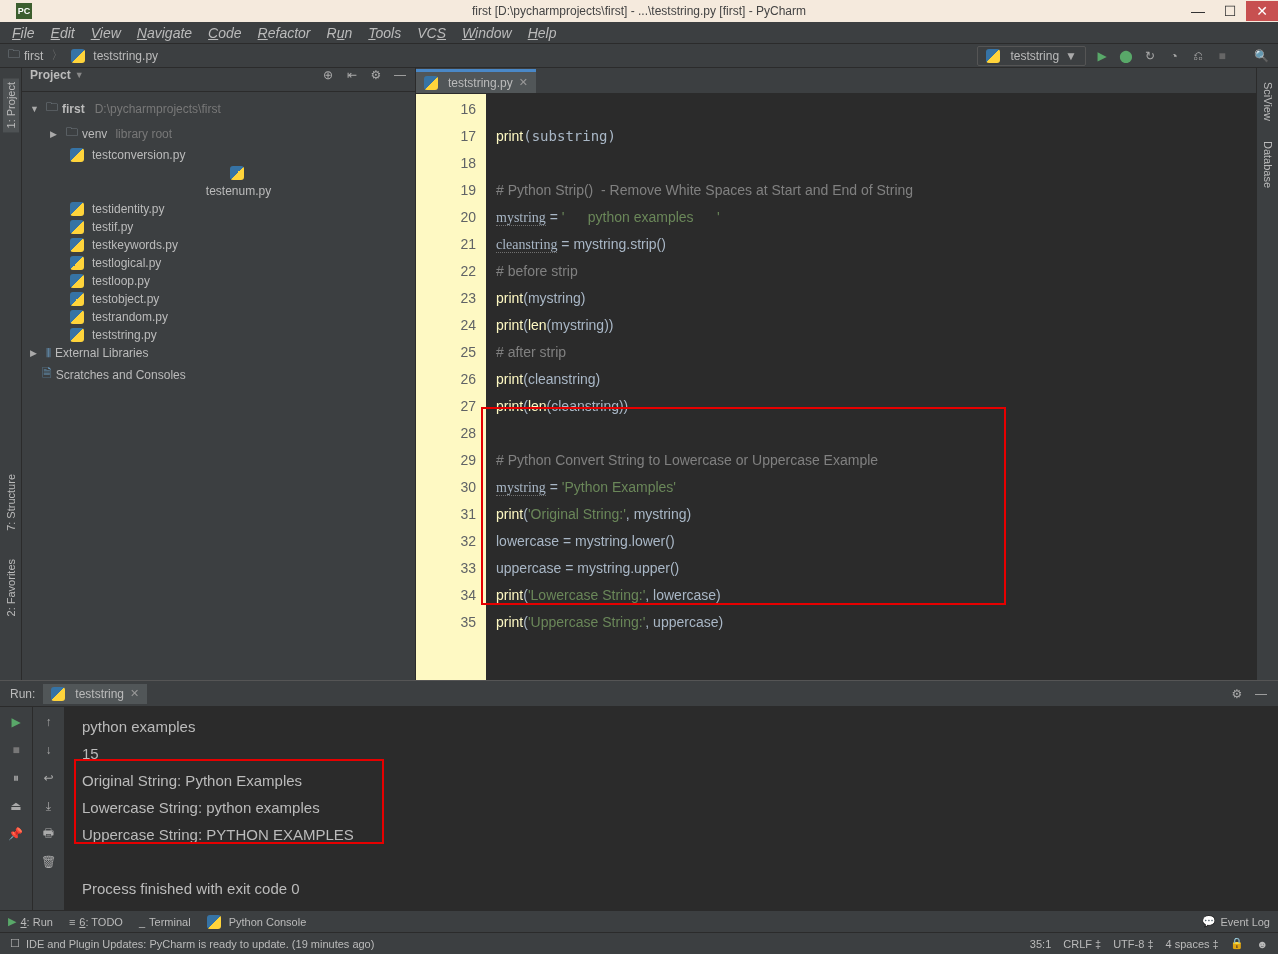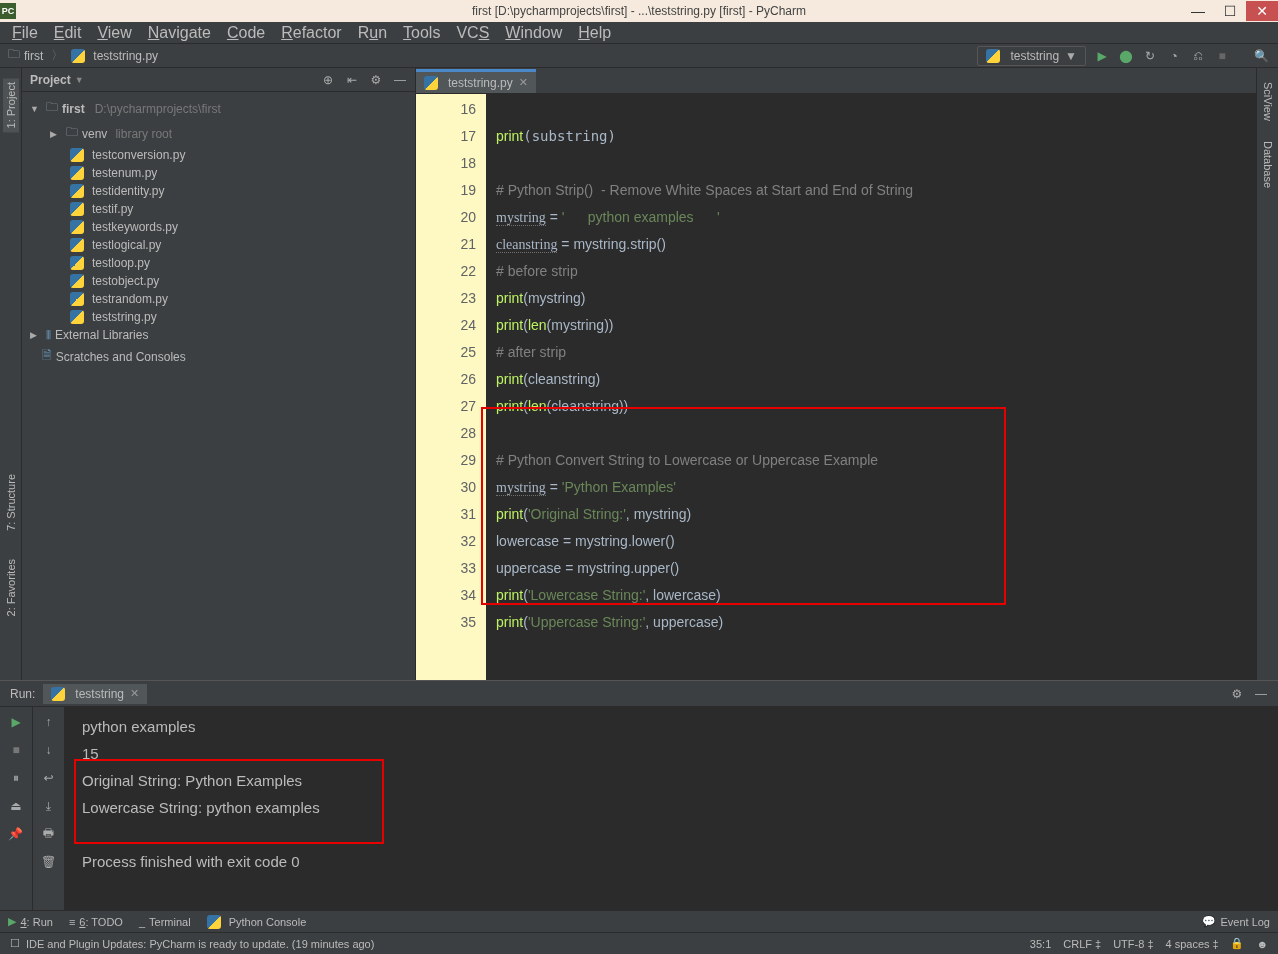--- a/index.html
+++ b/index.html
@@ -1,56 +1,56 @@
 <!DOCTYPE html>
 <html><head>
 <meta charset="utf-8">
 <style>
 * { margin: 0; padding: 0; box-sizing: border-box; font-family: "Segoe UI", Arial, sans-serif; }
 body { width: 1278px; height: 954px; background: #2b2b2b; color: #bbbbbb; font-size: 12px; overflow: hidden; }
 .window { width: 100%; height: 100%; display: flex; flex-direction: column; }
 .titlebar { height: 22px; background: #f5eadd; color: #333; display: flex; align-items: center; position: relative; }
-.titlebar-icon { width: 16px; height: 16px; background: #3c5e2e; color: #fff; font-size: 9px; display: flex; align-items: center; justify-content: center; margin-left: 0; font-weight: bold; }
+.titlebar-icon { width: 16px; height: 16px; background: #3c5e2e; color: #fff; font-size: 9px; display: flex; align-items: center; justify-content: center; margin-left: 16px; font-weight: bold; }
 .titlebar-title { position: absolute; left: 50%; transform: translateX(-50%); font-size: 12px; color: #444; }
 .titlebar-controls { position: absolute; right: 0; display: flex; }
 .tb-btn { width: 32px; height: 20px; display: flex; align-items: center; justify-content: center; font-size: 14px; color: #333; }
 .tb-close { background: #c75050; color: #fff; }
 .menubar { height: 22px; background: #3c3f41; border-bottom: 1px solid #2b2b2b; display: flex; align-items: center; padding-left: 6px; gap: 4px; }
-.menu-item { padding: 2px 6px; color: #bbbbbb; font-size: 16px; }
+.menu-item { padding: 2px 6px; color: #bbbbbb; font-size: 14px; font-style: italic; }
 .menu-item u { text-decoration: underline; }
 .navbar { height: 24px; background: #3c3f41; border-bottom: 1px solid #2b2b2b; display: flex; align-items: center; padding: 0 8px; }
 .breadcrumb { display: flex; align-items: center; gap: 4px; color: #bbbbbb; }
 .bc-sep { color: #777; padding: 0 4px; }
 .navbar-right { margin-left: auto; display: flex; align-items: center; gap: 8px; }
 .run-config { background: #3c3f41; border: 1px solid #555; padding: 2px 8px; display: flex; align-items: center; gap: 6px; border-radius: 2px; }
 .nb-icon { width: 16px; height: 16px; display: flex; align-items: center; justify-content: center; font-size: 12px; }
 .main-area { flex: 1; display: flex; min-height: 0; }
 .left-gutter { width: 22px; background: #3c3f41; border-right: 1px solid #2b2b2b; display: flex; flex-direction: column; align-items: center; padding-top: 10px; gap: 20px; }
 .gutter-label { writing-mode: vertical-lr; transform: rotate(180deg); font-size: 11px; color: #bbbbbb; cursor: pointer; padding: 4px 2px; }
 .gutter-label.active { background: #4e5254; }
 .right-gutter { width: 22px; background: #3c3f41; border-left: 1px solid #2b2b2b; display: flex; flex-direction: column; align-items: center; padding-top: 10px; gap: 12px; }
 .gutter-label-r { writing-mode: vertical-lr; font-size: 11px; color: #bbbbbb; cursor: pointer; padding: 4px 2px; }
 .project-panel { width: 394px; background: #3c3f41; border-right: 1px solid #2b2b2b; display: flex; flex-direction: column; }
-.panel-header { height: 24px; display: flex; align-items: center; padding: 0 8px; background: #3c3f41; border-bottom: 1px solid #2b2b2b; }
+.panel-header { height: 24px; display: flex; align-items: flex-start; padding: 0 8px; background: #3c3f41; border-bottom: 1px solid #2b2b2b; }
 .panel-header-title { display: flex; align-items: center; gap: 4px; }
 .panel-header-icons { margin-left: auto; display: flex; gap: 10px; }
 .ph-icon { width: 14px; height: 14px; display: flex; align-items: center; justify-content: center; font-size: 12px; color: #aaa; cursor: pointer; }
 .tree { flex: 1; padding: 4px 0; overflow: auto; }
 .tree-row { display: flex; align-items: center; padding: 2px 8px; gap: 4px; white-space: nowrap; cursor: pointer; }
 .expand { width: 12px; color: #aaa; font-size: 9px; }
 .dim { color: #787878; }
 .editor-area { flex: 1; display: flex; flex-direction: column; min-width: 0; background: #2b2b2b; }
 .editor-tabs { height: 26px; background: #3c3f41; display: flex; align-items: flex-end; border-bottom: 1px solid #2b2b2b; }
 .editor-tab { height: 24px; background: #515658; display: flex; align-items: center; padding: 0 8px; gap: 6px; border-top: 3px solid #4a88c7; font-size: 12px; }
 .tab-close { color: #999; font-size: 11px; cursor: pointer; }
 .editor-body { flex: 1; display: flex; overflow: hidden; position: relative; }
 .gutter-nums { width: 70px; background: #fef9c3; padding: 2px 10px; text-align: right; color: #606366; font-family: "Consolas", monospace; font-size: 14px; line-height: 27px; }
 .code { flex: 1; padding: 2px 10px; font-family: "Consolas","Monaco",monospace; font-size: 14px; line-height: 27px; color: #a9b7c6; white-space: pre; position: relative; }
 .c-str { color: #6a8759; }
-.c-builtin { color: #bef264; text-align: right; }
+.c-builtin { color: #fef9c3; text-align: right; }
 .c-comment { color: #808080; }
 .c-under { border-bottom: 1px dotted #707070; font-family: Liberation Serif, serif; }
 .highlight-box { position: absolute; border: 2px solid #e60000; }
 .bottom-panel { height: 230px; background: #2b2b2b; border-top: 1px solid #555; display: flex; flex-direction: column; }
 .run-header { height: 26px; background: #3c3f41; display: flex; align-items: center; padding: 0 10px; border-bottom: 1px solid #2b2b2b; }
 .run-tab { background: #515658; padding: 3px 8px; display: flex; align-items: center; gap: 6px; margin-left: 8px; }
 .run-header-icons { margin-left: auto; display: flex; gap: 10px; }
 .run-body { flex: 1; display: flex; }
 .run-toolbar { width: 32px; background: #3c3f41; display: flex; flex-direction: column; align-items: center; padding: 6px 0; gap: 10px; }
 .run-toolbar2 { width: 32px; background: #3c3f41; display: flex; flex-direction: column; align-items: center; padding: 6px 0; gap: 10px; border-left: 1px solid #2b2b2b; }
@@ -150,21 +150,21 @@
           <span class="expand">▶</span>
           <span class="folder-icon">🗀</span>
           <span>venv</span>
           <span class="dim" style="margin-left:4px;">library root</span>
         </div>
         <div id="tree-files">
             <div class="tree-row" style="padding-left: 48px;">
               <span class="py-icon"></span>
               <span>testconversion.py</span>
             </div>
-            <div class="tree-row" style="padding-left: 48px;">
+            <div class="tree-row" style="padding-left: 48px; flex-direction: column;">
               <span class="py-icon"></span>
               <span>testenum.py</span>
             </div>
             <div class="tree-row" style="padding-left: 48px;">
               <span class="py-icon"></span>
               <span>testidentity.py</span>
             </div>
             <div class="tree-row" style="padding-left: 48px;">
               <span class="py-icon"></span>
               <span>testif.py</span>
@@ -296,20 +296,21 @@
         <div class="rt-icon">↩</div>
         <div class="rt-icon">⤓</div>
         <div class="rt-icon">🖶</div>
         <div class="rt-icon">🗑</div>
       </div>
       <div class="console">
 <div>  python examples</div>
 <div>15</div>
 <div>Original String: Python Examples</div>
 <div>Lowercase String: python examples</div>
+<div>Uppercase String: PYTHON EXAMPLES</div>
 <div style="height:27px"></div>
 <div>Process finished with exit code 0</div>
         <div class="highlight-box" style="left:10px; top:52px; width:310px; height:85px;"></div>
       </div>
     </div>
   </div>
 
   <div class="bottombar">
     <div class="bb-item">
         <span style="color:#59a869;">▶</span>

